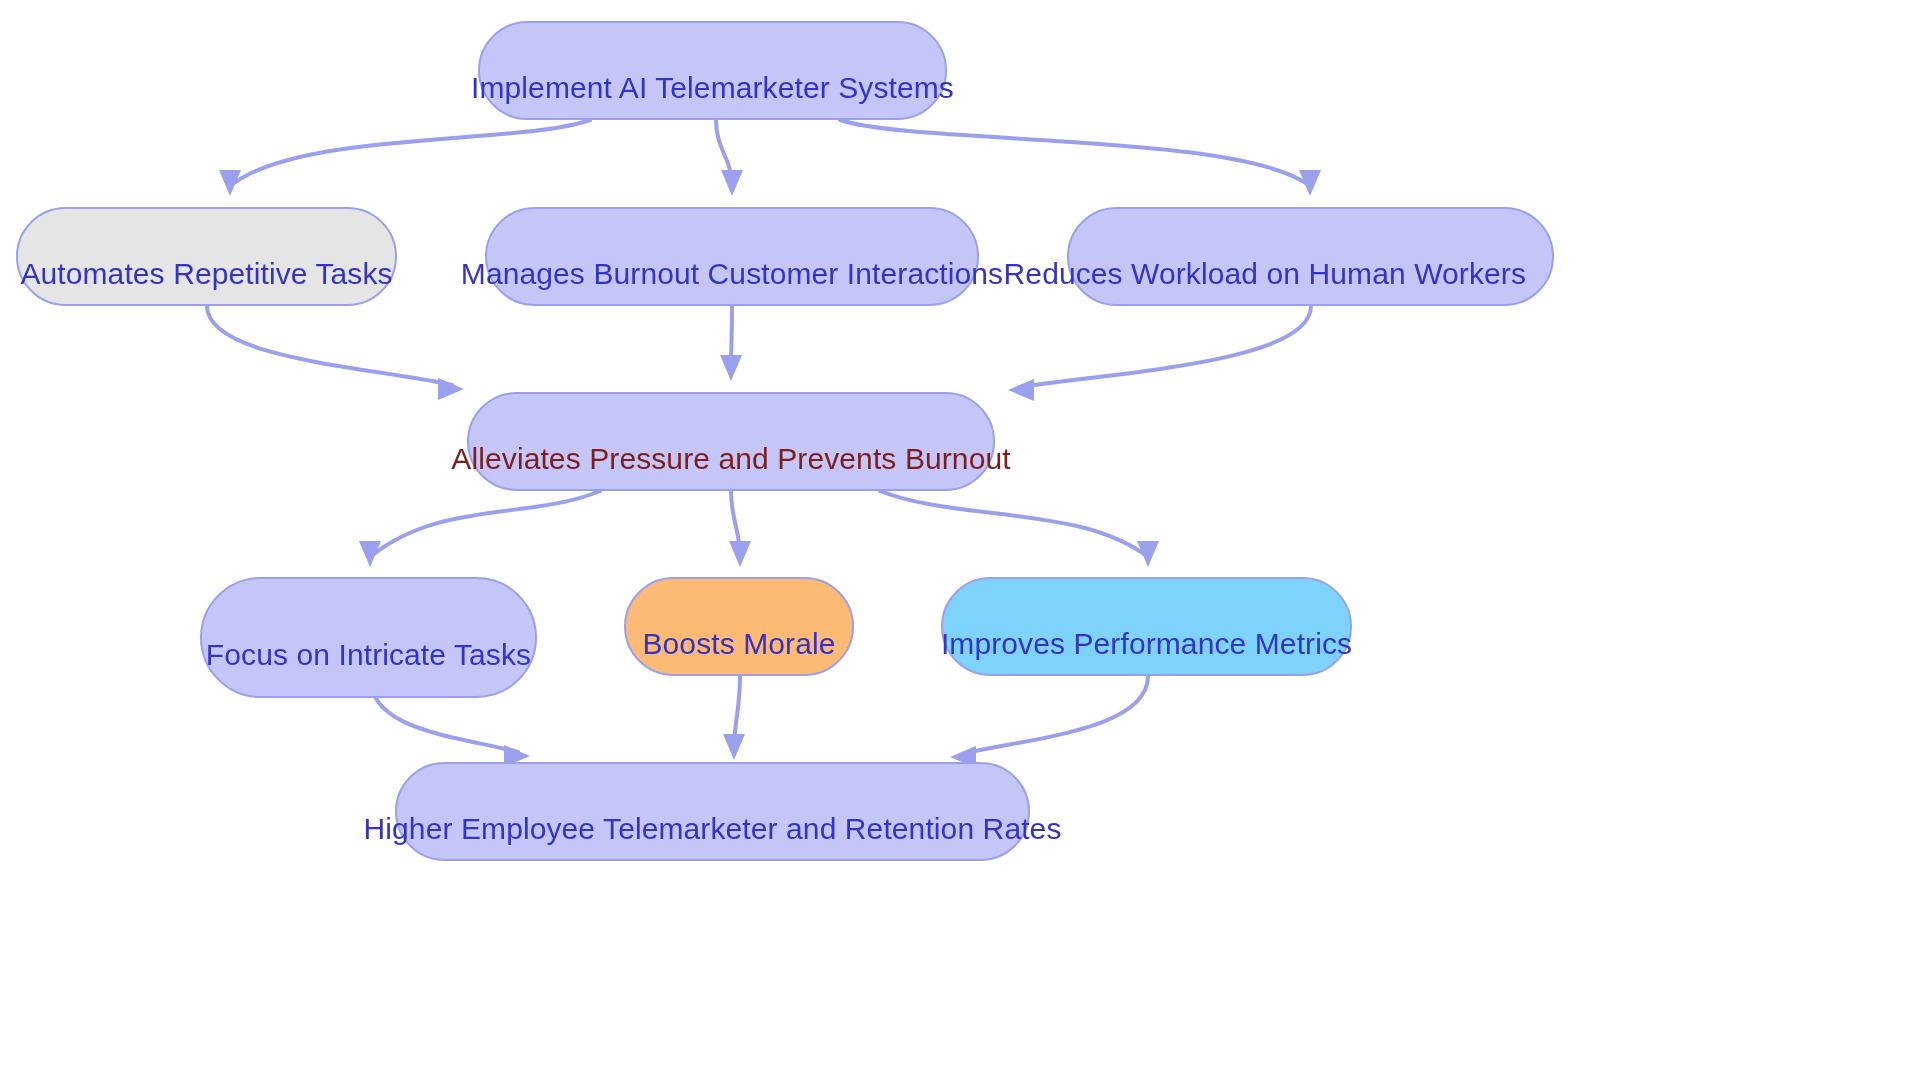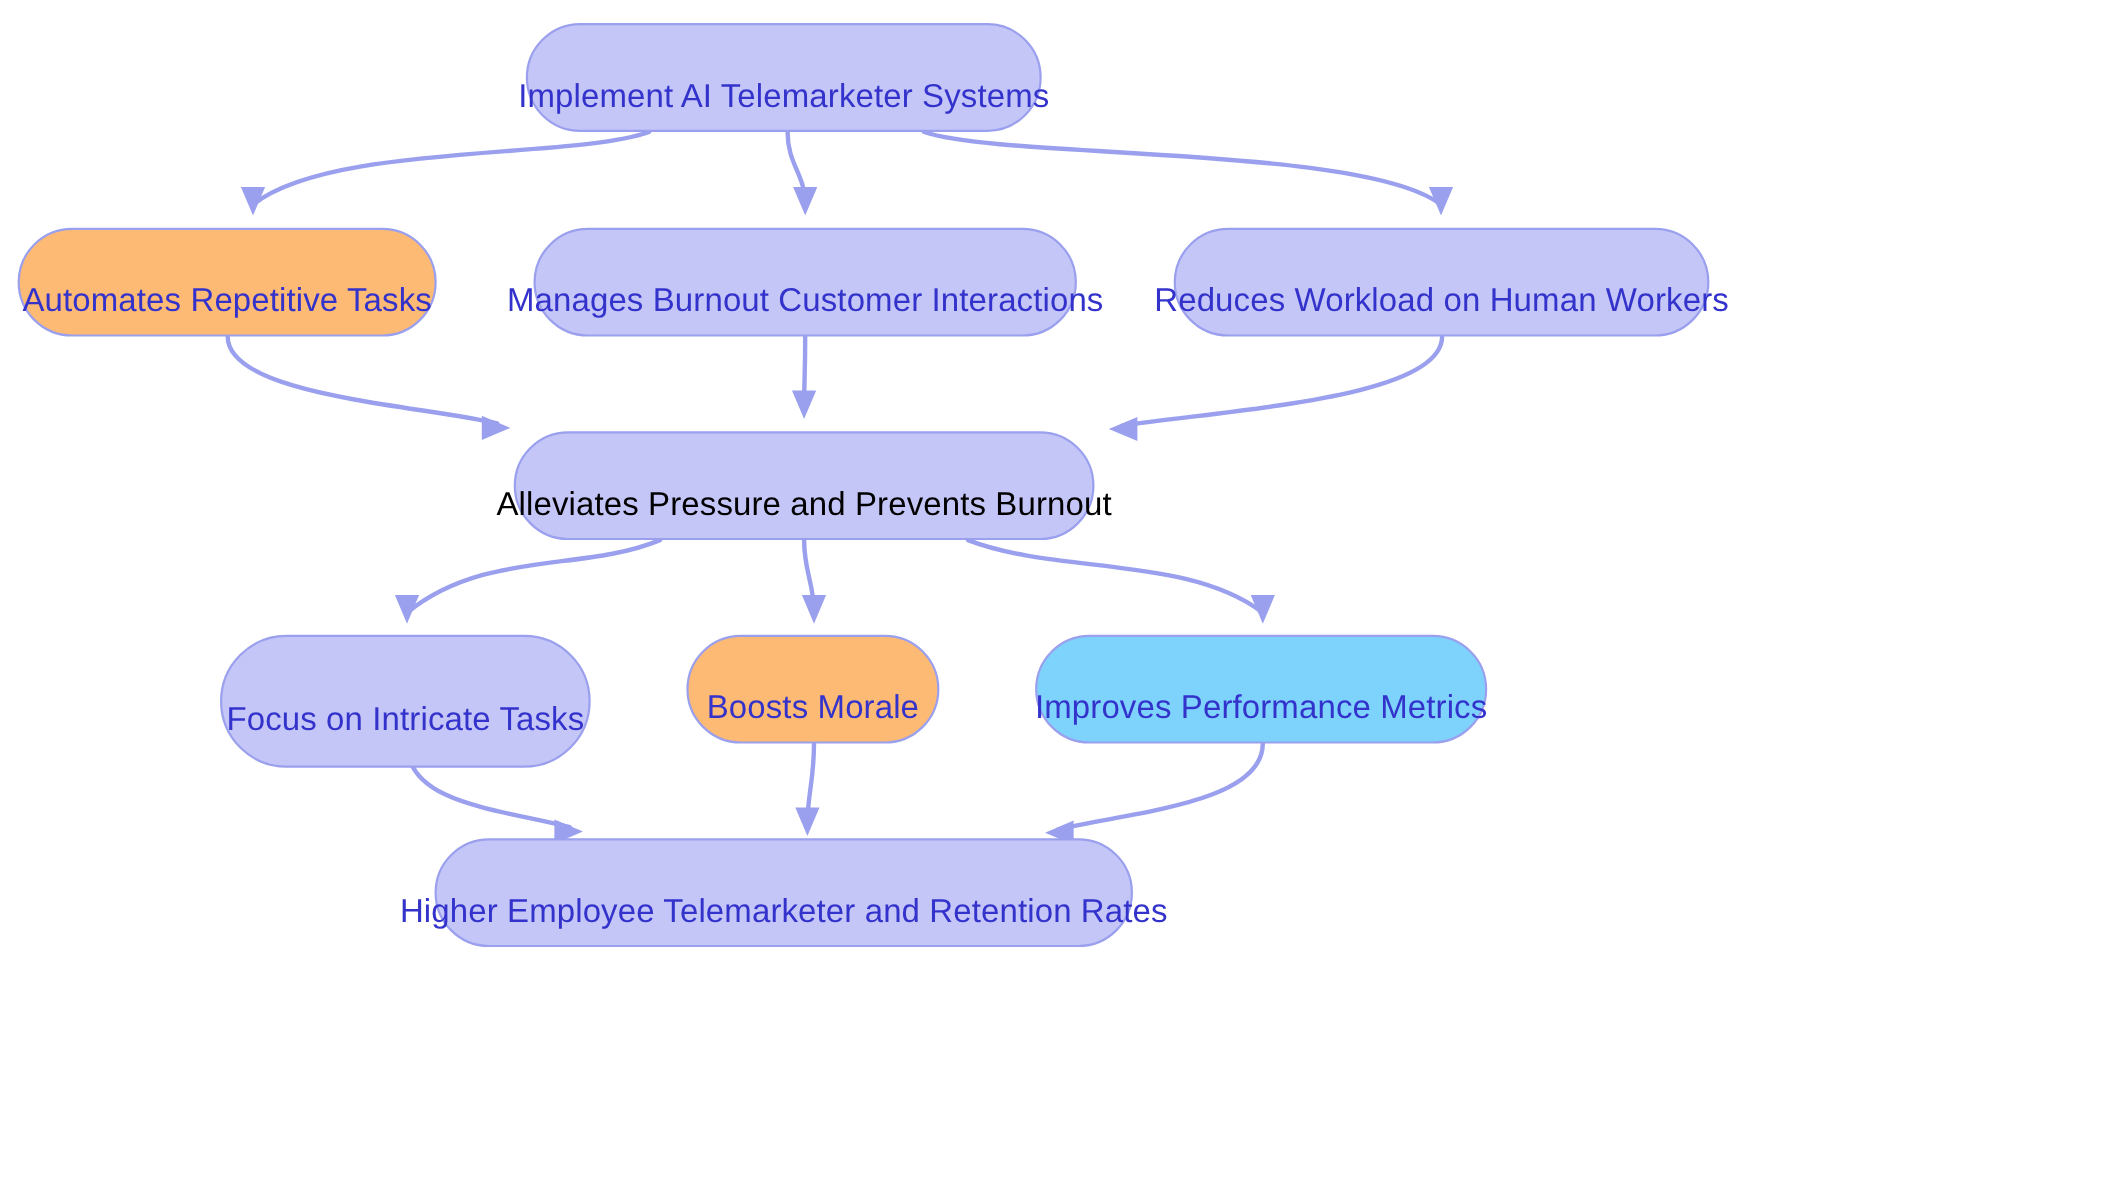--- a/index.html
+++ b/index.html
@@ -83,30 +83,30 @@
         <polygon points="504,745 504,767 530,756"></polygon>
         <polygon points="723,734 745,734 734,760"></polygon>
         <polygon points="976,746 976,768 950,757"></polygon>
       </g>
   </svg>
 
   <div id="node-layer">
       <div class="flow-node" style="left: 478px; top: 21px; width: 469px; height: 99px; background: rgb(197, 198, 248); border-color: rgb(154, 160, 237); color: rgb(51, 51, 204);">
         <span class="node-label">Implement AI Telemarketer Systems</span>
       </div>
-      <div class="flow-node" style="left: 16px; top: 207px; width: 381px; height: 99px; background: #fdba74; border-color: rgb(154, 160, 237); color: rgb(51, 51, 204);">
+      <div class="flow-node" style="left: 16px; top: 207px; width: 381px; height: 99px; background: #e5e5e5; border-color: rgb(154, 160, 237); color: rgb(51, 51, 204);">
         <span class="node-label">Automates Repetitive Tasks</span>
       </div>
       <div class="flow-node" style="left: 485px; top: 207px; width: 494px; height: 99px; background: rgb(197, 198, 248); border-color: rgb(154, 160, 237); color: rgb(51, 51, 204);">
         <span class="node-label">Manages Burnout Customer Interactions</span>
       </div>
-      <div class="flow-node" style="left: 1067px; top: 207px; width: 487px; height: 99px; background: rgb(197, 198, 248); border-color: rgb(154, 160, 237); color: rgb(51, 51, 204);">
+      <div class="flow-node" style="left: 1067px; top: 207px; width: 487px; height: 99px; background: rgb(197, 198, 248); border-color: rgb(154, 160, 237); color: rgb(51, 51, 204); justify-content: flex-end;">
         <span class="node-label">Reduces Workload on Human Workers</span>
       </div>
-      <div class="flow-node" style="left: 467px; top: 392px; width: 528px; height: 99px; background: rgb(197, 198, 248); border-color: rgb(154, 160, 237); color: #000000;">
+      <div class="flow-node" style="left: 467px; top: 392px; width: 528px; height: 99px; background: rgb(197, 198, 248); border-color: rgb(154, 160, 237); color: #7f1d1d;">
         <span class="node-label">Alleviates Pressure and Prevents Burnout</span>
       </div>
       <div class="flow-node" style="left: 200px; top: 577px; width: 337px; height: 121px; background: rgb(197, 198, 248); border-color: rgb(154, 160, 237); color: rgb(51, 51, 204);">
         <span class="node-label">Focus on Intricate Tasks</span>
       </div>
       <div class="flow-node" style="left: 624px; top: 577px; width: 230px; height: 99px; background: #fdba74; border-color: rgb(154, 160, 237); color: rgb(51, 51, 204);">
         <span class="node-label">Boosts Morale</span>
       </div>
       <div class="flow-node" style="left: 941px; top: 577px; width: 411px; height: 99px; background: #7dd3fc; border-color: rgb(154, 160, 237); color: rgb(51, 51, 204);">
         <span class="node-label">Improves Performance Metrics</span>

